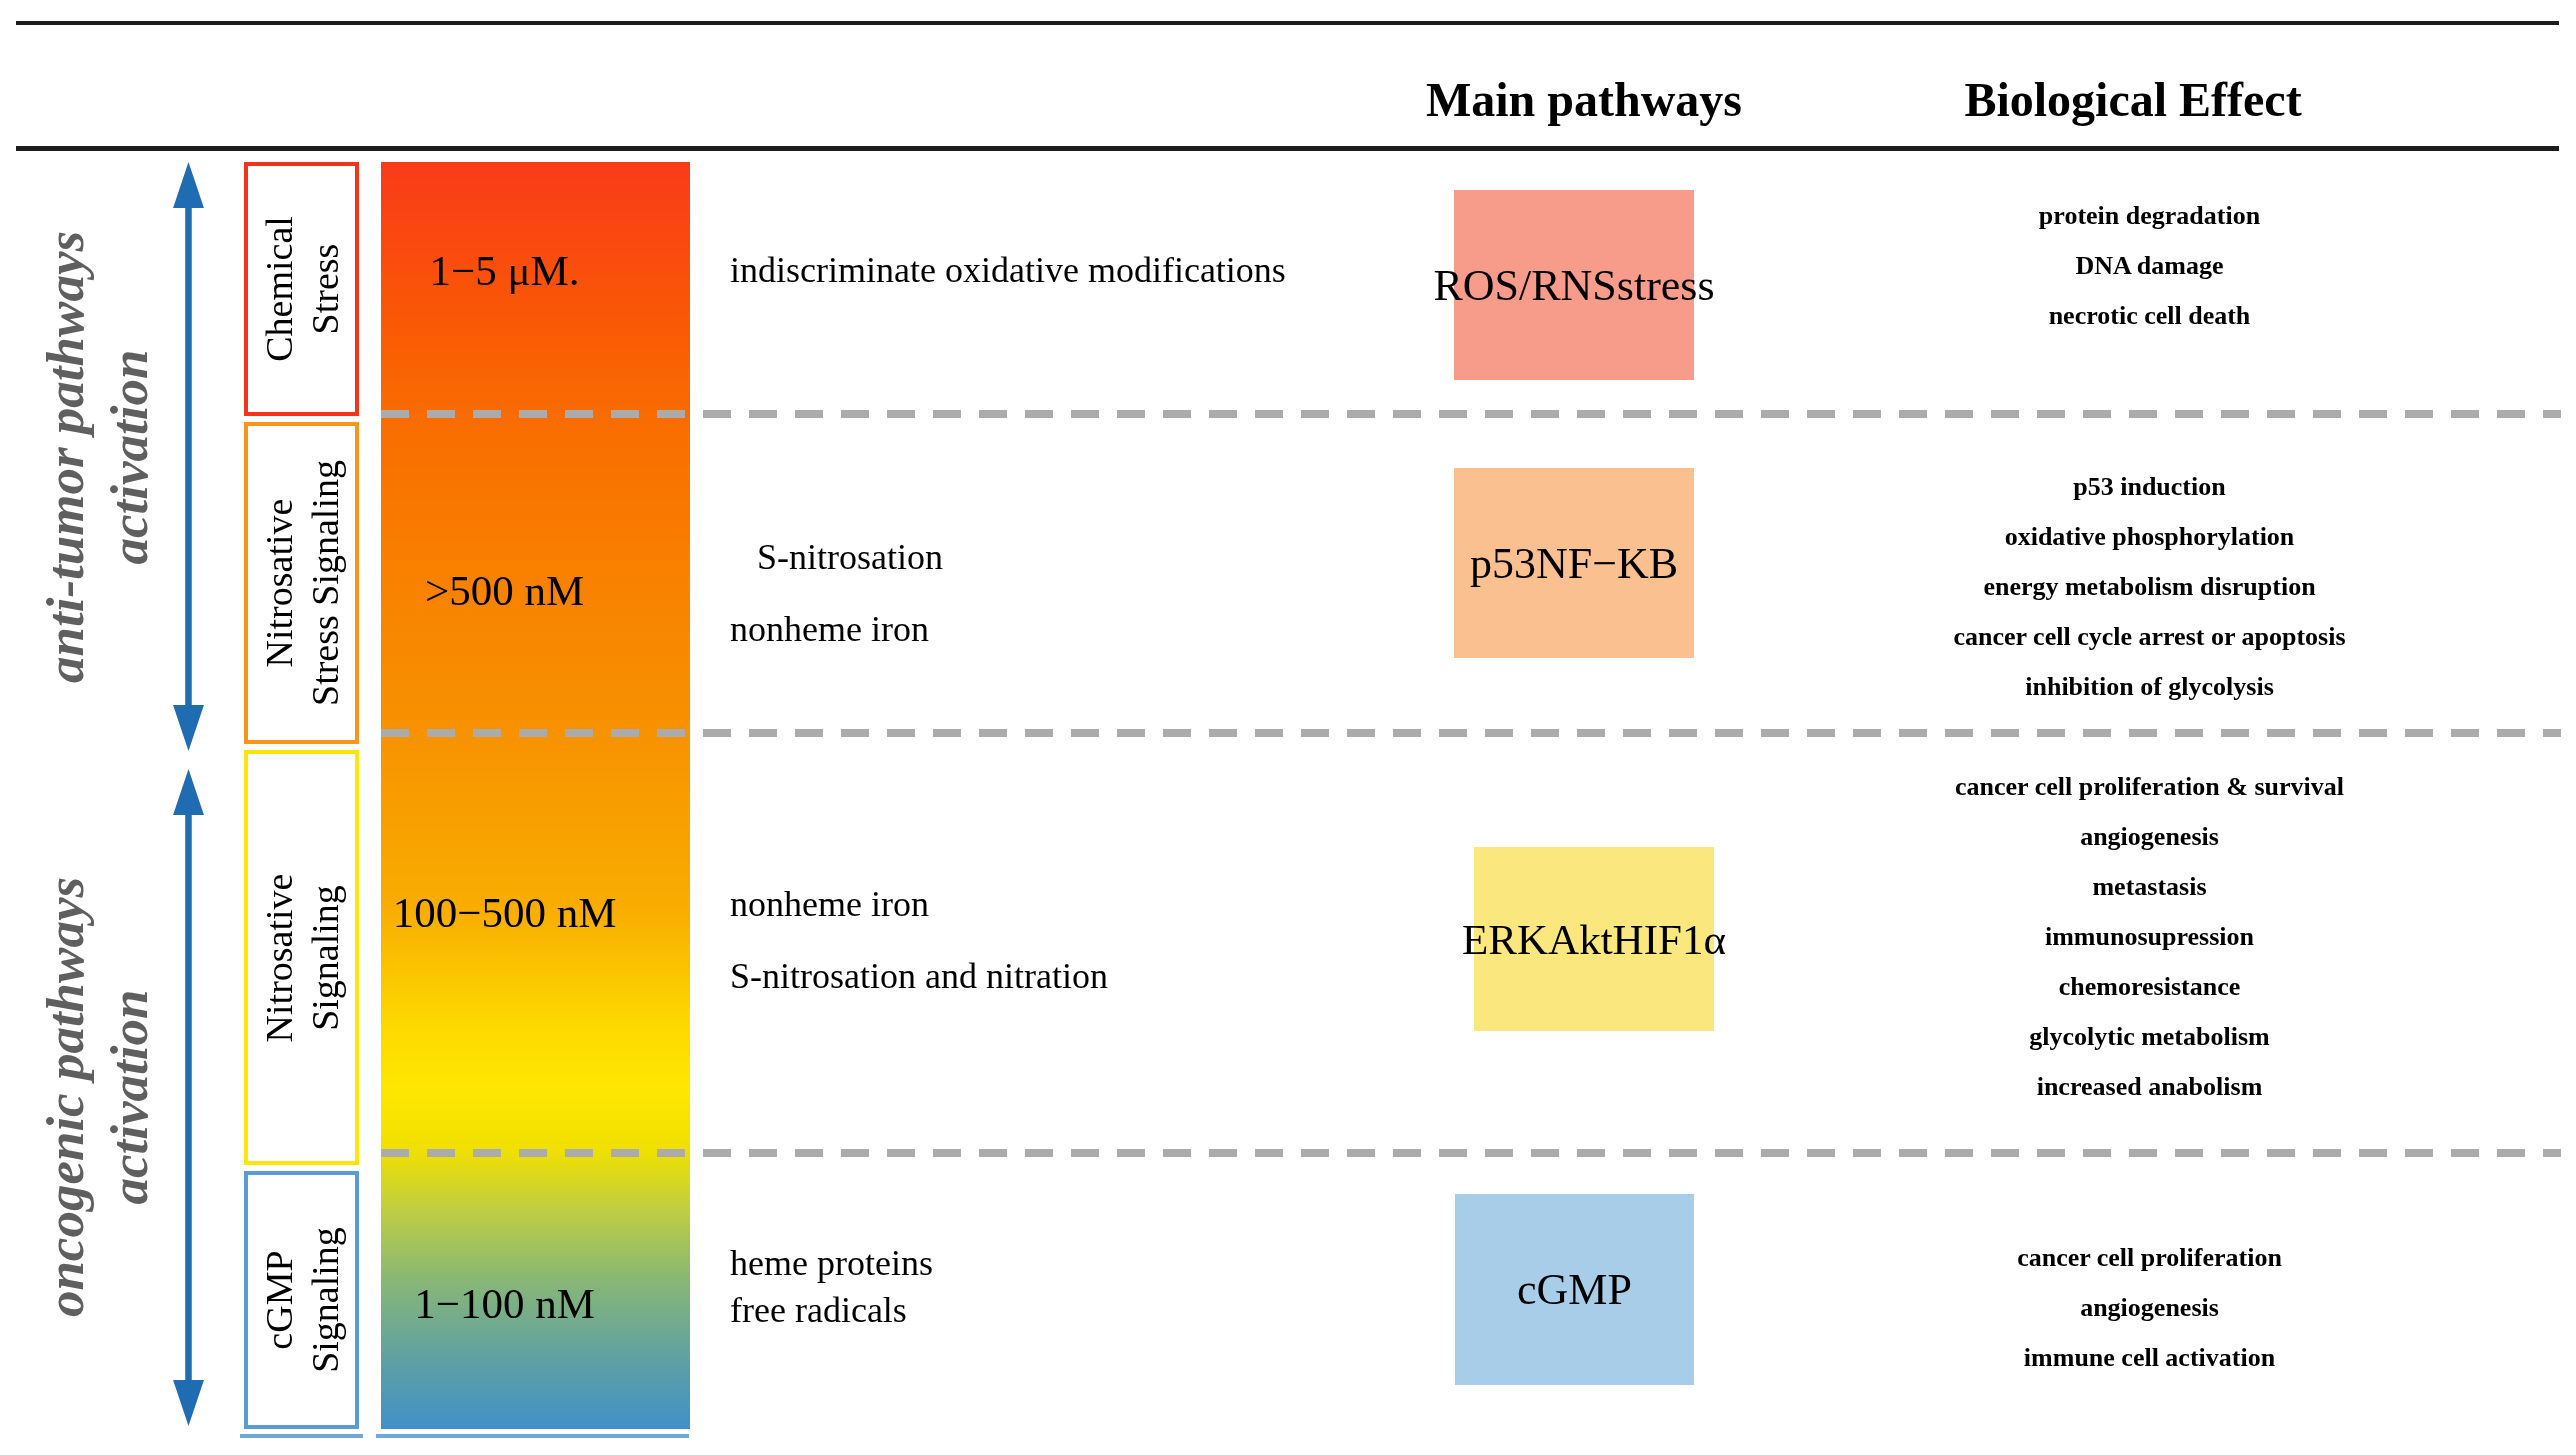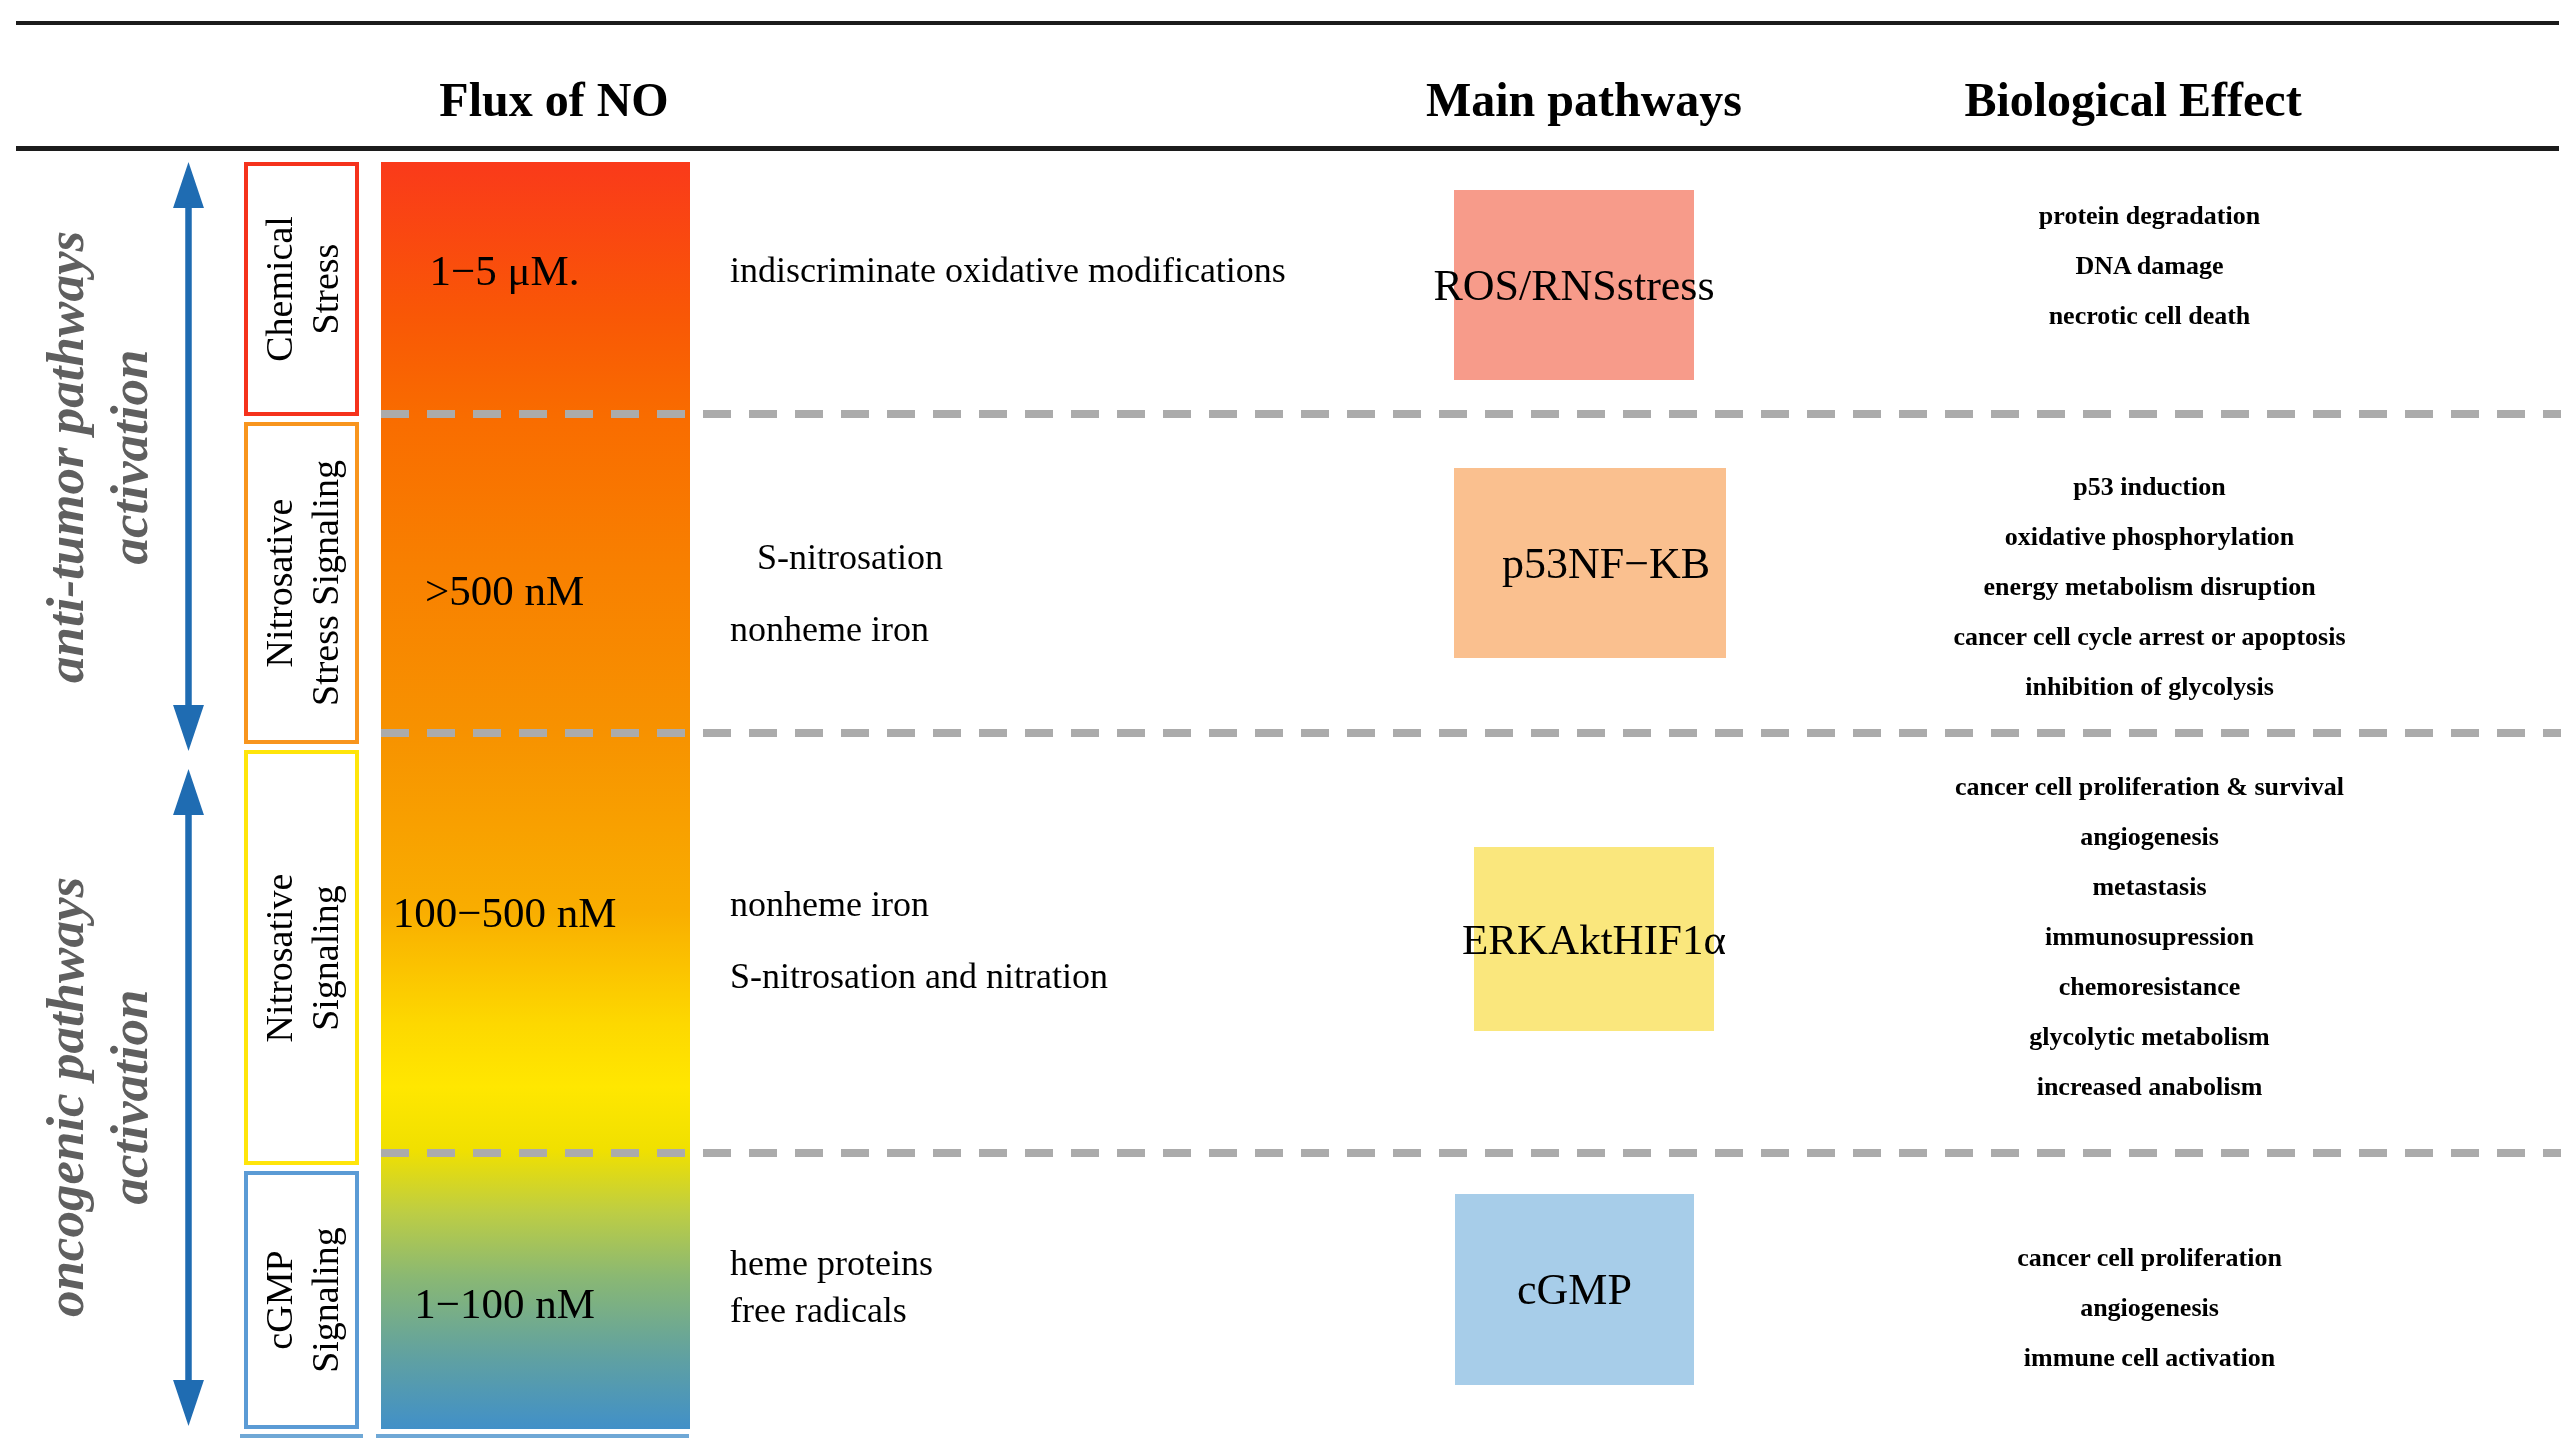--- a/index.html
+++ b/index.html
@@ -79,21 +79,20 @@
   .bl2{left:376px;width:313px;}
 </style>
 </head>
 <body>
 
 <div id="figure">
 
   <div class="rule rule-top"></div>
   <div class="rule rule-mid"></div>
 
-  <div class="hdr hdr-flux">Flux of NO</div>
   <div class="hdr hdr-path">Main pathways</div>
   <div class="hdr hdr-bio">Biological Effect</div>
 
   <div class="annot a1">
     <div class="vtext">
       <div>anti-tumor pathways</div>
       <div>activation</div>
     </div>
   </div>
   <div class="annot a2">
@@ -154,21 +153,21 @@
   <div class="mech" style="top:608px;">nonheme iron</div>
   <div class="mech" style="top:883px;">nonheme iron</div>
   <div class="mech" style="top:955px;">S-nitrosation and nitration</div>
   <div class="mech" style="top:1242px;">heme proteins</div>
   <div class="mech" style="top:1289px;">free radicals</div>
 
   <div class="pbox p1" style="background-color: rgb(247, 155, 138);">
     <div>ROS/RNS</div>
     <div>stress</div>
   </div>
-  <div class="pbox p2" style="background-color: rgb(250, 192, 143); padding-left: 32px;">
+  <div class="pbox p2" style="background-color: rgb(250, 192, 143);">
     <div>p53</div>
     <div>NF−KB</div>
   </div>
   <div class="pbox p3" style="background-color: rgb(250, 231, 125);">
     <div>ERK</div>
     <div>Akt</div>
     <div>HIF1α</div>
   </div>
   <div class="pbox p4" style="background-color: rgb(167, 205, 233);">
     <div>cGMP</div>

